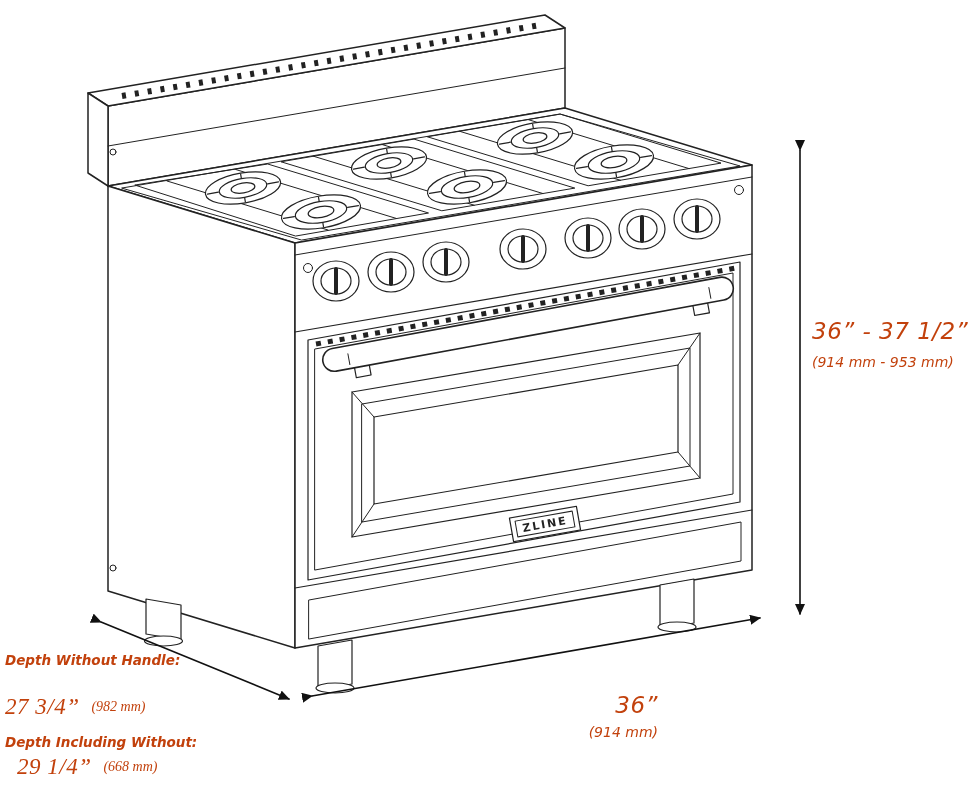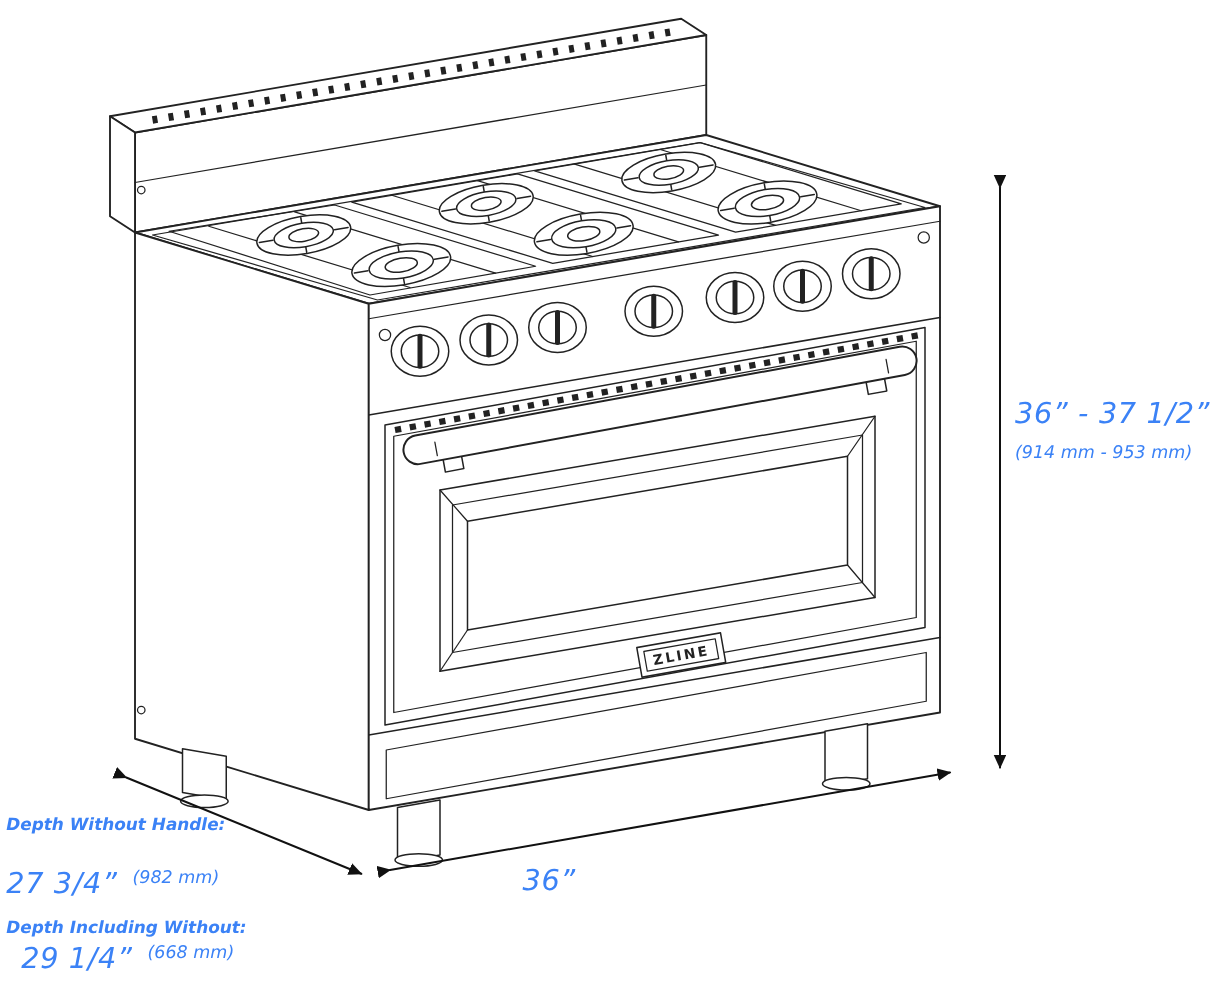--- a/index.html
+++ b/index.html
@@ -18,26 +18,26 @@
   #drawing .fillw{fill:#ffffff;}
   #drawing .thin{stroke-width:1;}
   #drawing .vents{stroke-width:6;stroke-dasharray:4 9;stroke-linecap:butt;}
   #drawing .ovenvent{stroke-width:5;stroke-dasharray:5 7;stroke-linecap:butt;}
   #drawing .dimline{stroke:#111;stroke-width:1.6;}
   #drawing .badge-text{
     stroke:none;fill:#222;
     font-family:"DejaVu Sans",sans-serif;
     font-size:11px;font-weight:bold;letter-spacing:2px;
   }
-  .dim{position:absolute;font-style:italic;color:#3b82f6;white-space:nowrap;}
+  .dim{position:absolute;font-style:italic;color:#c2410c;white-space:nowrap;}
   .dim-large{font-size:23px;letter-spacing:.5px;}
   .dim-small{font-size:14px;}
   .dim-label{font-size:13.5px;font-weight:bold;}
-  .dim-center{width:240px;text-align:left;}
-  .value-row{display:flex;align-items:flex-start;gap:12px;}
+  .dim-center{width:240px;text-align:right;}
+  .value-row{display:flex;align-items:center;gap:12px;font-family:Liberation Serif, serif;}
 </style>
 </head>
 <body>
 
 <div class="canvas">
 
   <svg id="drawing" width="968" height="792" viewBox="0 0 968 792">
     <defs>
       <marker id="ah" markerWidth="12" markerHeight="12" refX="10" refY="5" orient="auto" markerUnits="userSpaceOnUse">
         <path d="M0,0 L11,5 L0,10 Z" style="fill:#111;stroke:none"></path>
@@ -230,20 +230,21 @@
       <line class="dimline" x1="800" y1="150" x2="800" y2="614" marker-start="url(#ah)" marker-end="url(#ah)"></line>
       <line class="dimline" x1="312" y1="696" x2="760" y2="618" marker-start="url(#ah)" marker-end="url(#ah)"></line>
       <line class="dimline" x1="101" y1="622" x2="289" y2="699" marker-start="url(#ah)" marker-end="url(#ah)"></line>
     </g>
   </svg>
 
   <div class="dim dim-large" style="left:812px;top:318px;">36” - 37 1/2”</div>
   <div class="dim dim-small" style="left:812px;top:354px;">(914 mm - 953 mm)</div>
 
   <div class="dim dim-large dim-center" style="left:418px;top:692px;">36”</div>
+  <div class="dim dim-small dim-center" style="left:418px;top:724px;">(914 mm)</div>
 
   <div class="dim dim-label" style="left:5px;top:652px;">Depth Without Handle:</div>
   <div class="dim value-row" style="left:5px;top:694px;">
     <span class="dim-large">27 3/4”</span>
     <span class="dim-small">(982 mm)</span>
   </div>
 
   <div class="dim dim-label" style="left:5px;top:734px;">Depth Including Without:</div>
   <div class="dim value-row" style="left:5px;top:754px;margin-left:12px;">
     <span class="dim-large">29 1/4”</span>

